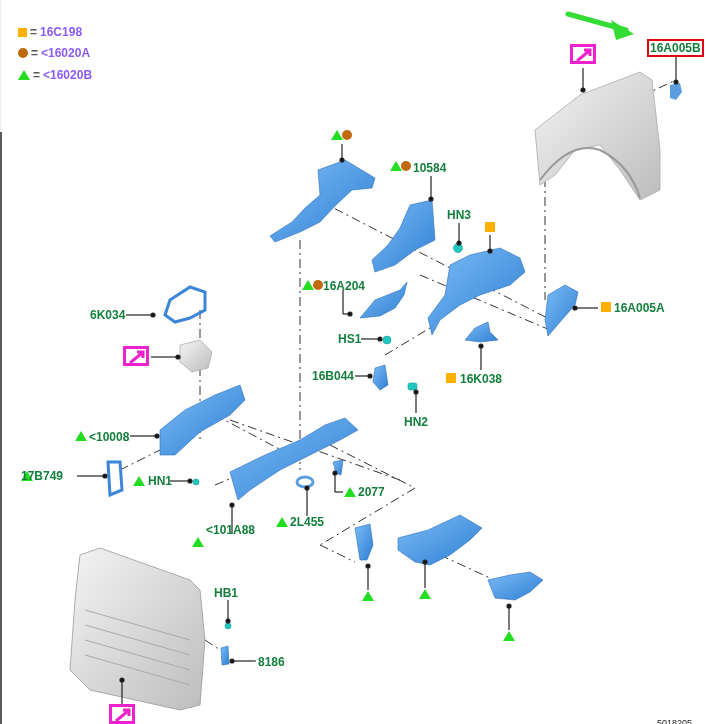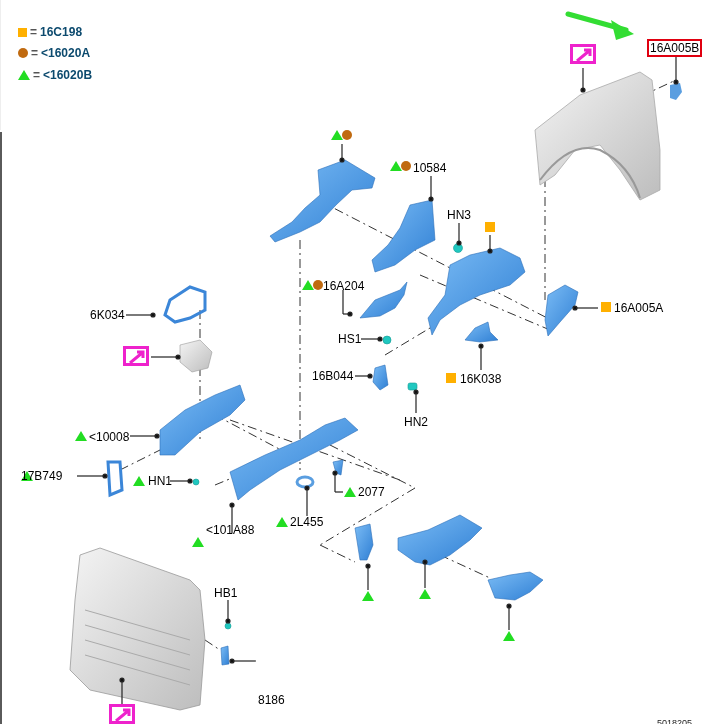--- a/index.html
+++ b/index.html
@@ -1,21 +1,21 @@
 <!DOCTYPE html>
 <html><head>
 <meta charset="utf-8">
 <style>
   html,body{margin:0;padding:0;background:#fff;}
   body{width:706px;height:724px;position:relative;overflow:hidden;font-family:"Liberation Sans",sans-serif;}
   #canvas{position:absolute;left:0;top:0;width:706px;height:724px;}
-  .lbl{position:absolute;font-weight:normal;font-size:12px;color:#000000;white-space:nowrap;line-height:14px;cursor:pointer;}
+  .lbl{position:absolute;font-weight:bold;font-size:12px;color:#15803d;white-space:nowrap;line-height:14px;cursor:pointer;}
   .legend-row{position:absolute;left:18px;font-weight:bold;font-size:12px;line-height:14px;white-space:nowrap;}
   .legend-row .eq{color:#555;margin:0 3px;}
-  .legend-row .code{color:#0c4a6e;}
+  .legend-row .code{color:#8b5cf6;}
   .sq{display:inline-block;width:9px;height:9px;background:#ffb000;vertical-align:-1px;}
   .ci{display:inline-block;width:10px;height:10px;border-radius:50%;background:#c06a10;vertical-align:-1px;}
   .tr{display:inline-block;width:0;height:0;border-left:6px solid transparent;border-right:6px solid transparent;border-bottom:10px solid #22dd22;vertical-align:-1px;}
   .leftbar{position:absolute;left:0;top:132px;width:2px;height:592px;background:#5a5a5a;}
   .topline{position:absolute;left:0;top:0;width:1px;height:130px;background:#eee;}
   .hl{outline:2px solid #e00010;padding:0 1px;background:#fff;}
   .pinkbox{position:absolute;width:26px;height:20px;border:3px solid #ee22cc;background:#fff;box-sizing:border-box;cursor:pointer;}
   .pinkbox svg{position:absolute;left:2px;top:1px;}
   .fig{position:absolute;right:14px;bottom:-4px;font-size:9px;color:#222;}
 </style>
@@ -220,15 +220,15 @@
 <span class="lbl" style="left:312px;top:369px">16B044</span>
 <span class="lbl" style="left:460px;top:372px">16K038</span>
 <span class="lbl" style="left:404px;top:415px">HN2</span>
 <span class="lbl" style="left:89px;top:430px">&lt;10008</span>
 <span class="lbl" style="left:21px;top:469px">17B749</span>
 <span class="lbl" style="left:148px;top:474px">HN1</span>
 <span class="lbl" style="left:358px;top:485px">2077</span>
 <span class="lbl" style="left:290px;top:515px">2L455</span>
 <span class="lbl" style="left:206px;top:523px">&lt;101A88</span>
 <span class="lbl" style="left:214px;top:586px">HB1</span>
-<span class="lbl" style="left:258px;top:693px">8186</span>
+<span class="lbl" style="left:258px;top:655px">8186</span>
 
 <span class="fig">5018205</span>
 
 </body></html>

